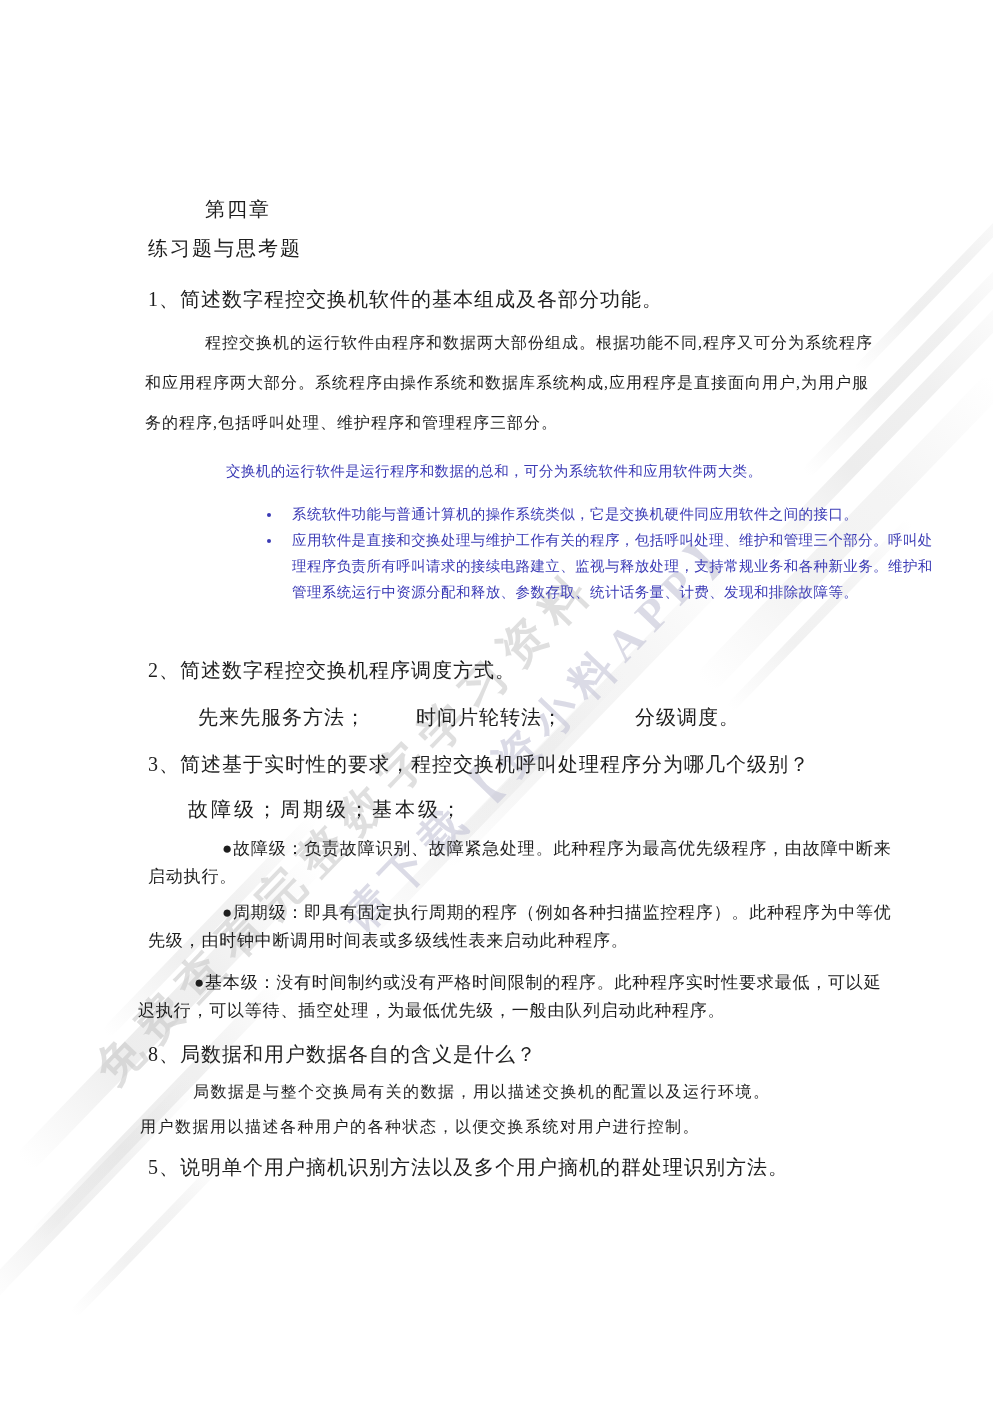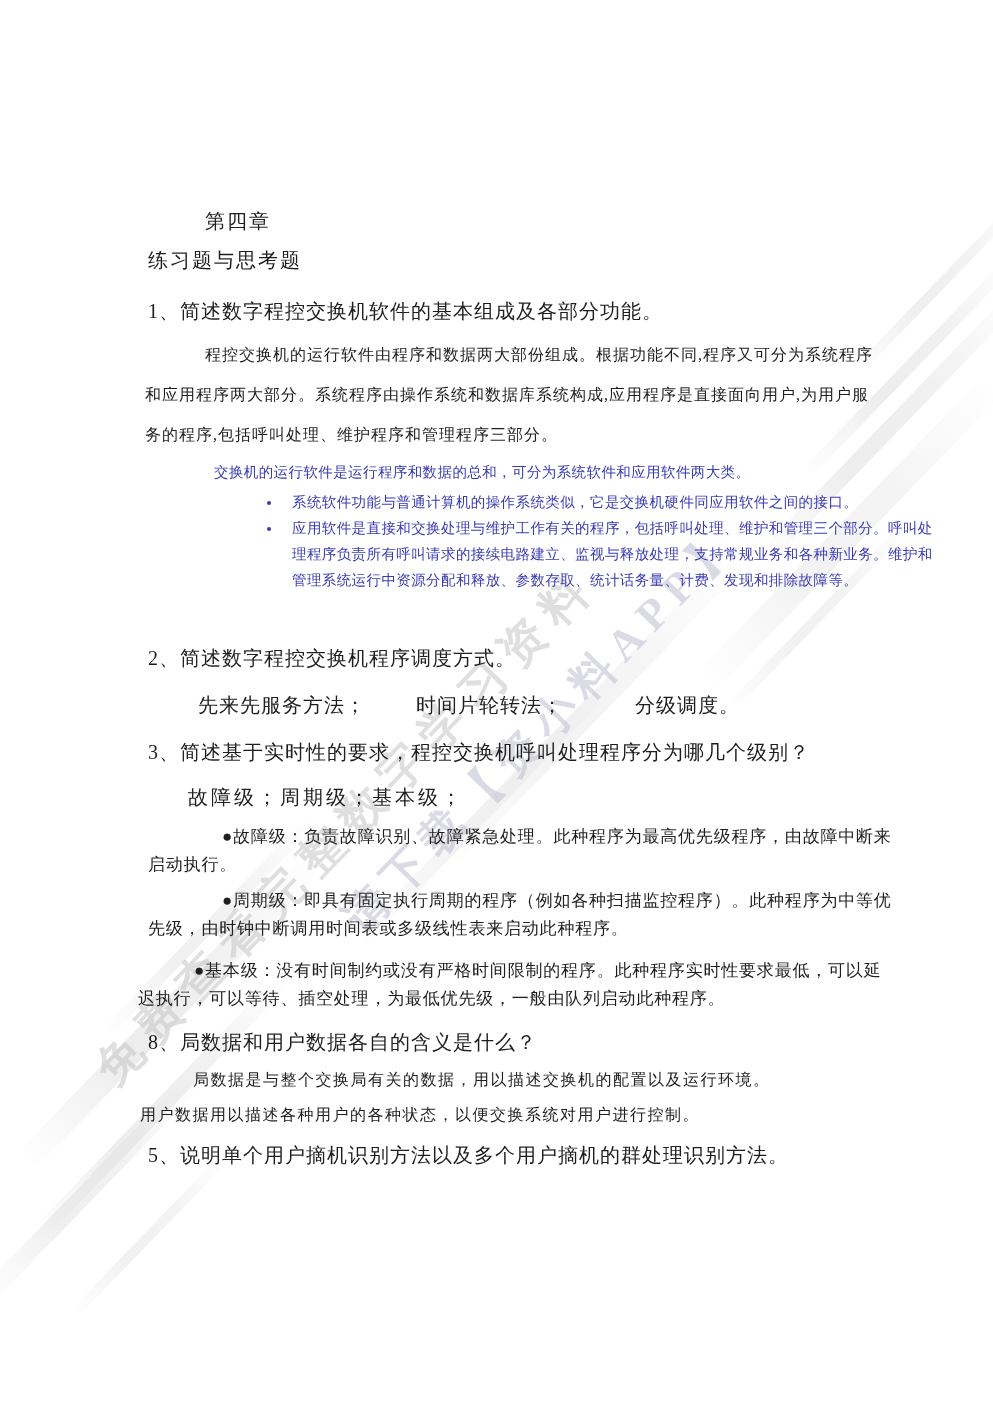--- a/index.html
+++ b/index.html
@@ -44,21 +44,21 @@
     font-size:46px;letter-spacing:12px;
     color:#c6c6c6;opacity:.55;
   }
   .wm2{
     left:352px;top:896px;
     font-size:44px;letter-spacing:10px;
     color:#c4c4d6;opacity:.6;
   }
   
   .content{
-    position:absolute;left:148px;top:208px;width:762px;z-index:1;
+    position:absolute;left:148px;top:196px;width:762px;z-index:1;
   }
   .chapter{
     margin:0 0 12px 57px;
     font-size:20px;letter-spacing:2px;font-weight:normal;
   }
   .section{
     margin:0 0 24px 0;
     font-size:20px;letter-spacing:2px;font-weight:normal;
   }
   .question{
@@ -68,21 +68,21 @@
     width:740px;
     margin:10px 0 0 -3px;
     font-size:16px;line-height:40px;letter-spacing:1px;
     text-indent:60px;
   }
   .blue-notes{
     margin:4px 0 0 62px;
     color:#3a3ab5;
     font-size:14.5px;line-height:26px;letter-spacing:.4px;
   }
-  .blue-intro{margin:4px;}
+  .blue-intro{margin:16px;font-family:Liberation Mono, monospace;}
   .blue-notes ul{
     margin:0;padding:0 0 0 72px;
     list-style:disc;
     width:662px;
   }
   .blue-notes li{padding-left:10px;margin:0;}
   .q2{margin-top:52px;}
   .q2-answers{
     margin:20px 0 0 50px;
     font-size:20px;letter-spacing:1px;

